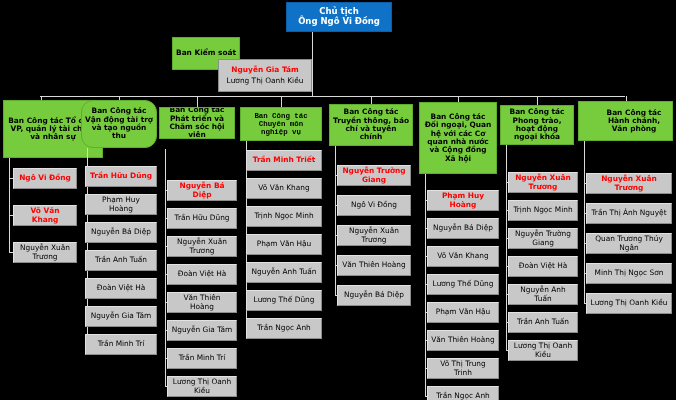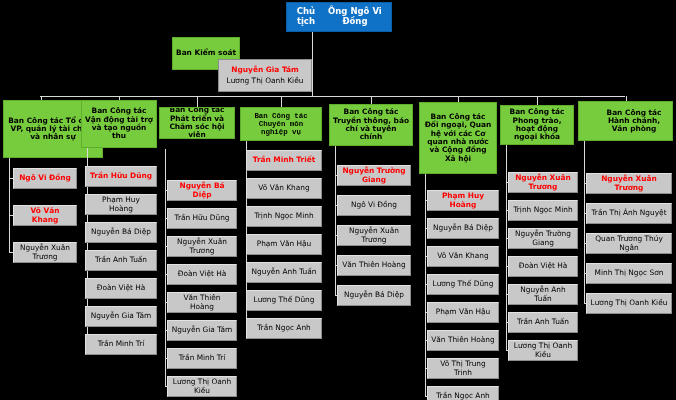--- a/index.html
+++ b/index.html
@@ -86,21 +86,21 @@
     background: #D9D9D9;
   }
   .conn-v { width: 1px; }
   .conn-h { height: 1px; }
 </style>
 </head>
 <body>
 
 <div id="chart-root">
 
-  <div class="box box-president" style="left:286px; top:2px; width:106px; height:30px; flex-direction:row;">
+  <div class="box box-president" style="left:286px; top:2px; width:106px; height:30px; flex-direction:column;">
     <span>Chủ tịch</span>
     <span>Ông Ngô Vi Đồng</span>
   </div>
 
   <div class="conn conn-v" style="left:312px; top:32px; width:1px; height:64px;"></div>
 
   <div class="box box-green" style="left:172px; top:37px; width:68px; height:33px;">Ban Kiểm soát</div>
 
   <div class="box box-sup" style="left:218px; top:59px; width:94px; height:33px;">
     <span class="sup-lead">Nguyễn Gia Tám</span>
@@ -121,21 +121,21 @@
       </div>
       <div class="conn conn-h" style="left: 9px; top: 215px; width: 4px;"></div>
       <div class="box box-gray lead" style="left: 13px; top: 205px; width: 64px; height: 21px;">
         <span>Võ Văn Khang</span>
       </div>
       <div class="conn conn-h" style="left: 9px; top: 252px; width: 4px;"></div>
       <div class="box box-gray" style="left: 13px; top: 242px; width: 64px; height: 21px;">
         <span>Nguyễn Xuân Trương</span>
       </div>
       <div class="conn conn-v" style="left: 119px; top: 96px; height: 4px;"></div>
-      <div class="box box-green" style="left: 81px; top: 100px; width: 76px; height: 48px;">
+      <div class="box box-green" style="left: 81px; top: 100px; width: 76px; height: 48px; border-radius: 12px;">
         <span>Ban Công tác Vận động tài trợ và tạo nguồn thu</span>
       </div>
       <div class="conn conn-v" style="left: 87px; top: 148px; height: 196px;"></div>
       <div class="conn conn-h" style="left: 87px; top: 176px; width: 0px;"></div>
       <div class="box box-gray lead" style="left: 85px; top: 166px; width: 72px; height: 21px;">
         <span>Trần Hữu Dũng</span>
       </div>
       <div class="conn conn-h" style="left: 87px; top: 204px; width: 0px;"></div>
       <div class="box box-gray" style="left: 85px; top: 194px; width: 72px; height: 21px;">
         <span>Phạm Huy Hoàng</span>

